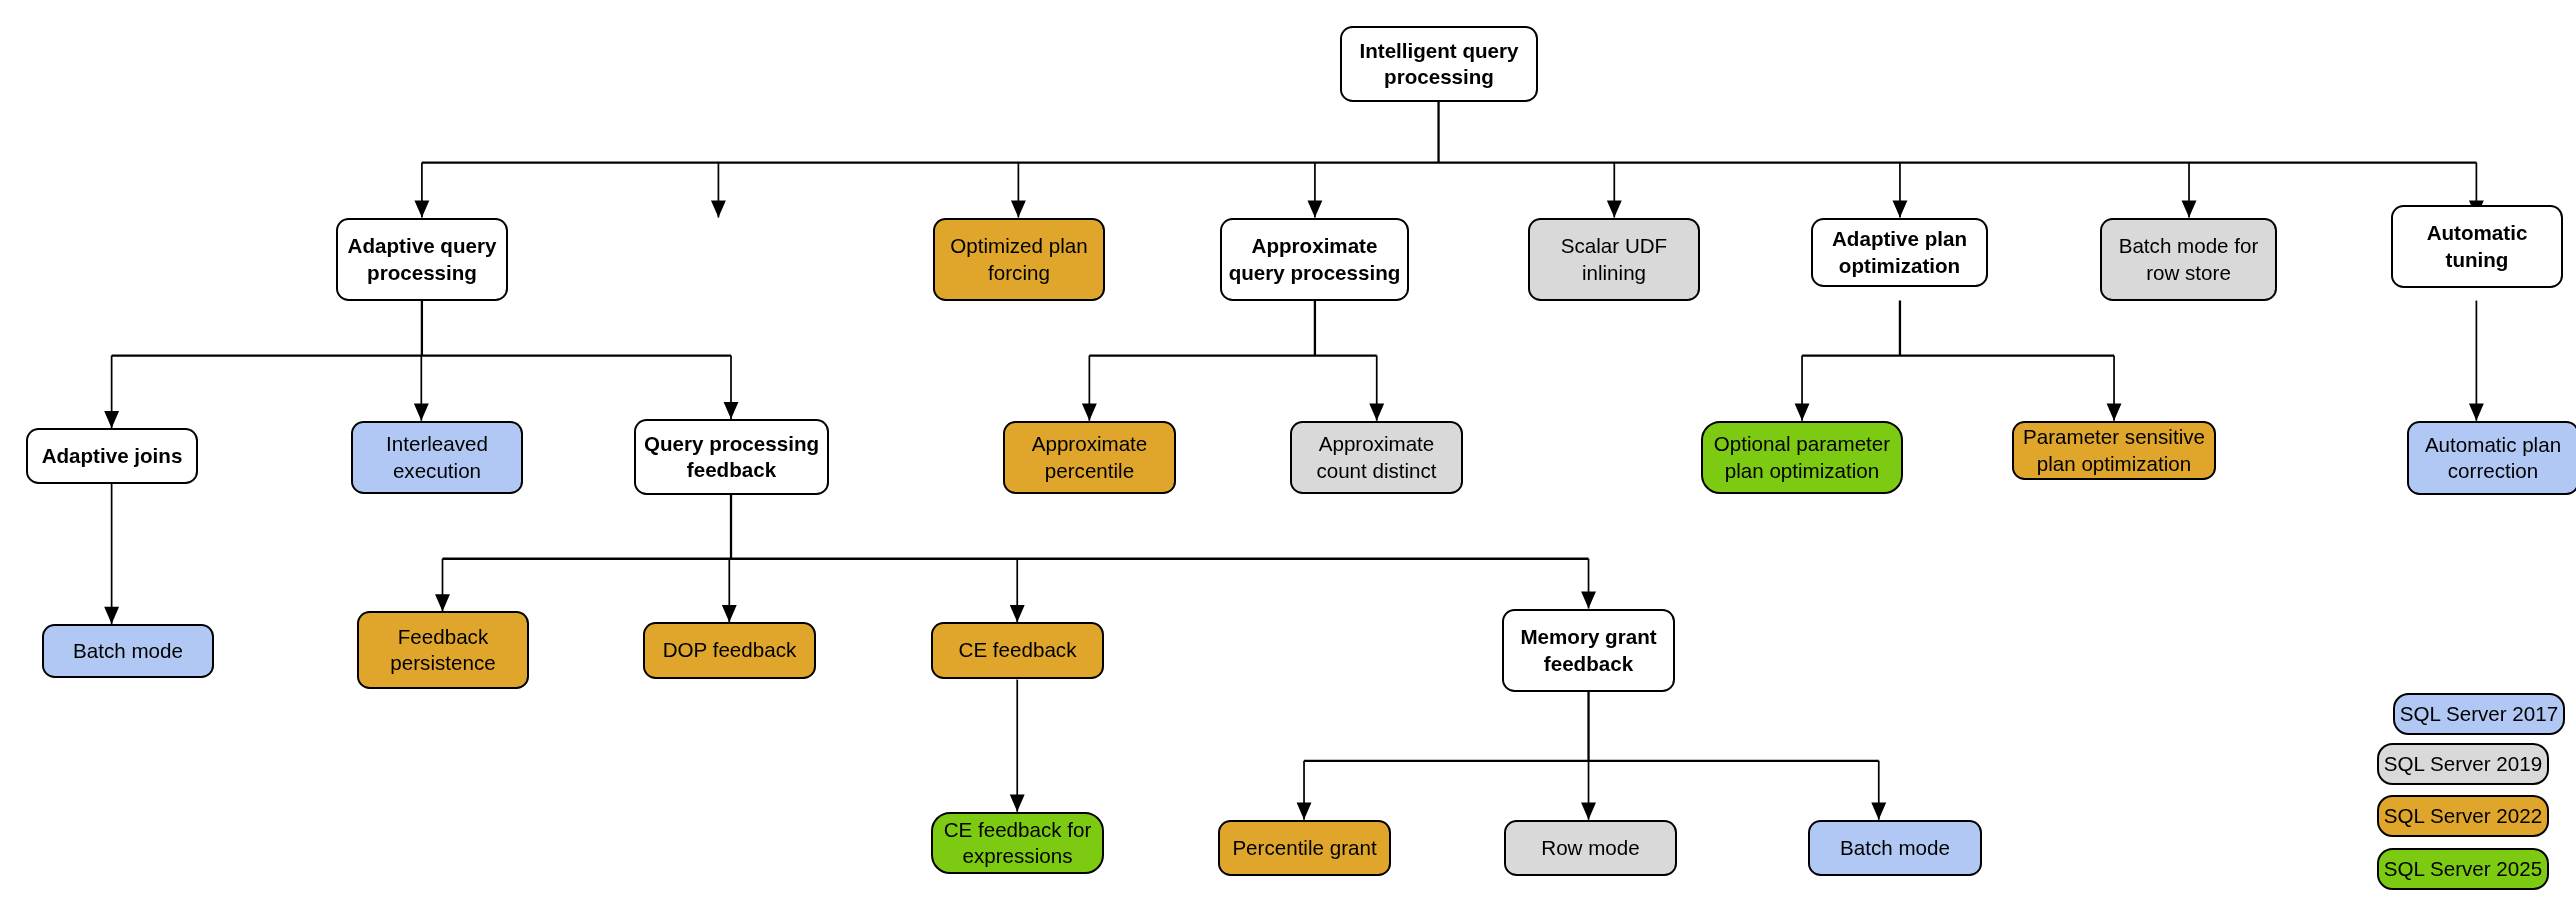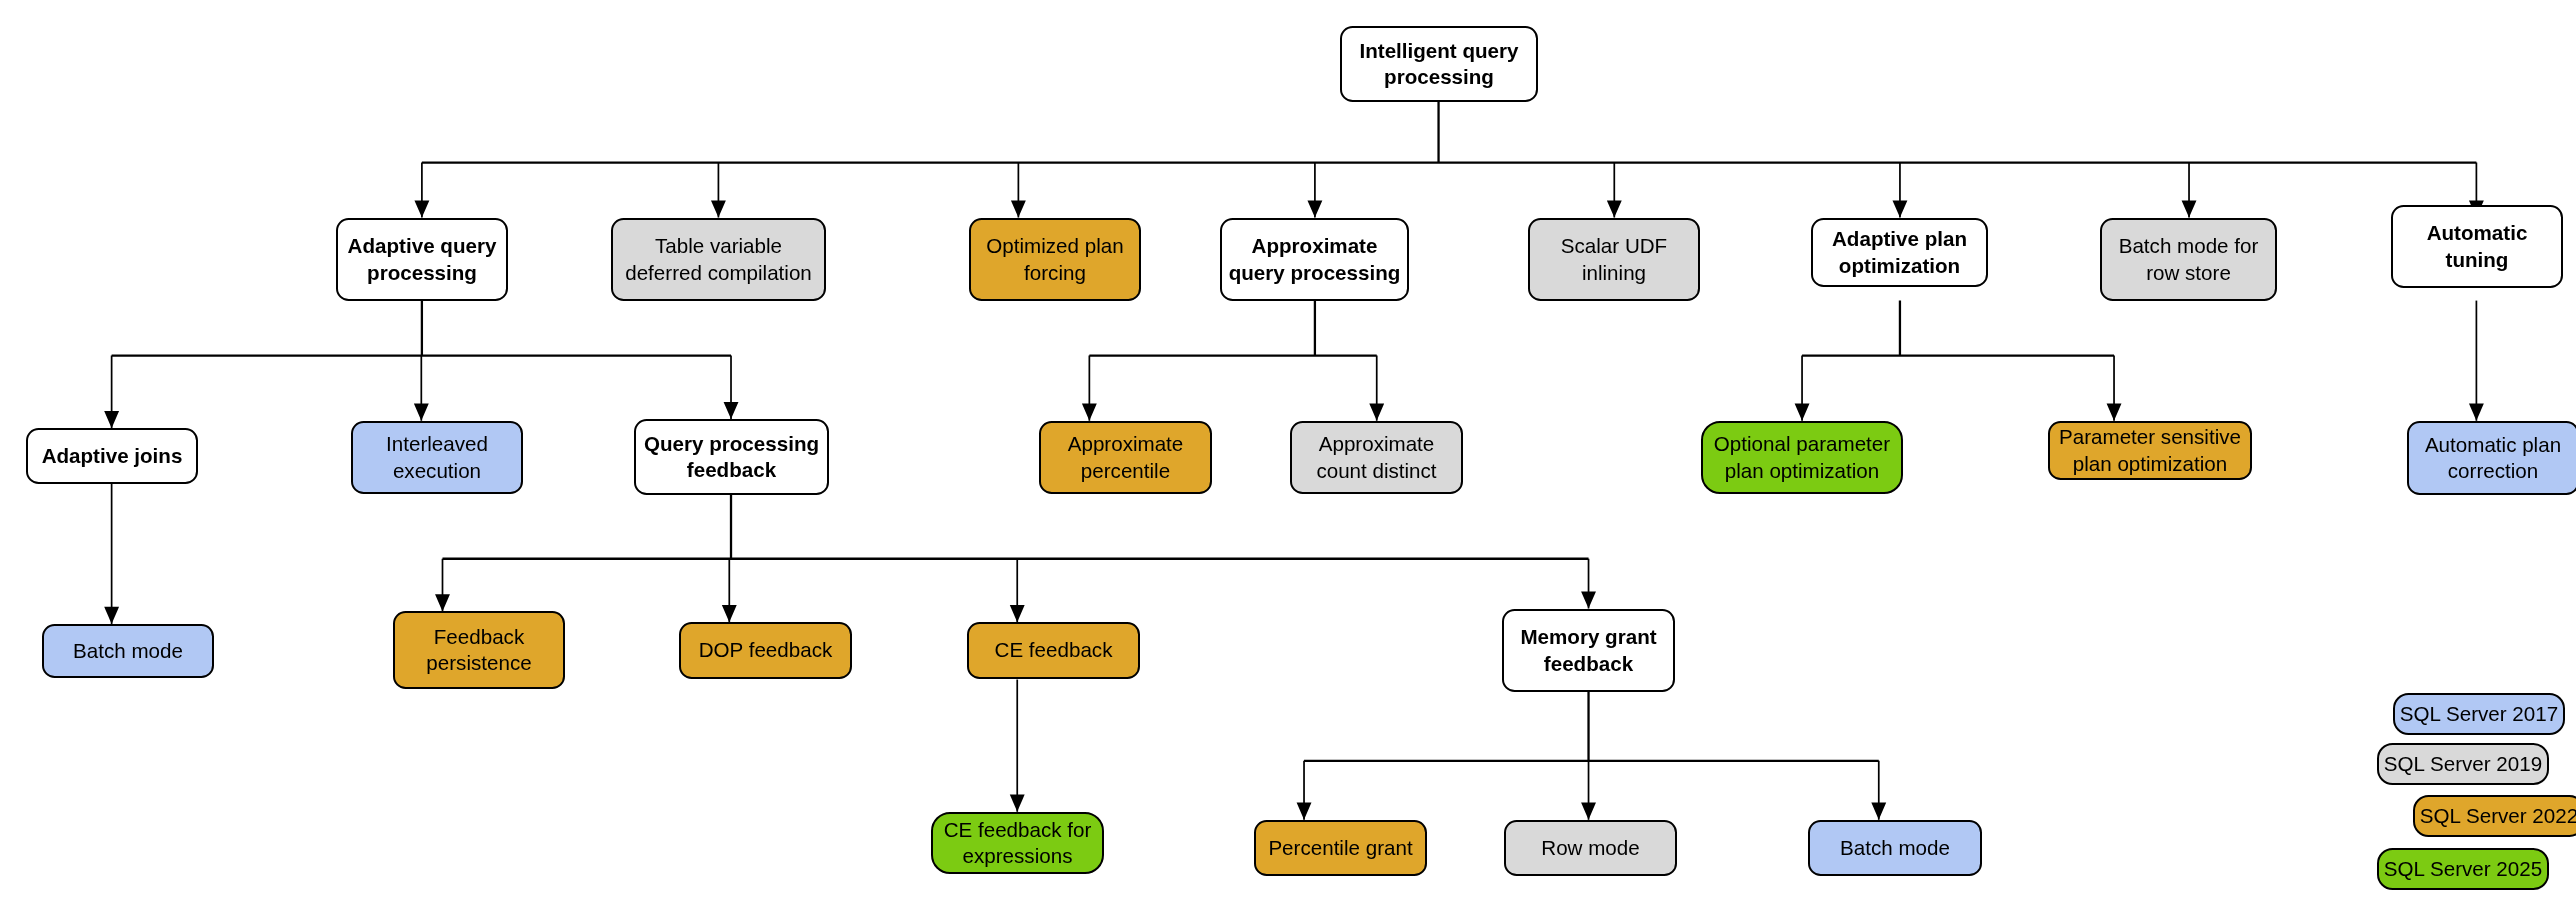--- a/index.html
+++ b/index.html
@@ -25,21 +25,21 @@
     background:var(--category-fill,#fff);
     display:flex;align-items:center;justify-content:center;
     text-align:center;
     font-size:20.6px;line-height:1.27;
     white-space:pre-line;
     padding:1.1px 3.4px;
   }
   .cat{font-weight:700;}
   .v2017{background:var(--sql-server-2017,#B1C8F4);margin-left:16px;}
   .v2019{background:var(--sql-server-2019,#D9D9D9);}
-  .v2022{background:var(--sql-server-2022,#DFA62B);margin-left:36px;}
+  .v2022{background:var(--sql-server-2022,#DFA62B);}
   .v2025{background:var(--sql-server-2025,#7CCB12);border-radius:19px;}
   .legend-item{
     position:absolute;left:2377px;width:172px;height:42px;
     box-sizing:border-box;
     border:2px solid var(--border-and-lines,#000);
     border-radius:15.5px;
     display:flex;align-items:center;justify-content:center;
     font-size:20.6px;
   }
 </style>
@@ -91,22 +91,20 @@
       <path class="drop" d="M2278 1329 V1432 M2775 1329 V1432 M3282 1329 V1432"></path>
       <path class="arrows" d="M2265 1402 h26 l-13 30 z M2762 1402 h26 l-13 30 z M3269 1402 h26 l-13 30 z"></path>
     </g>
   </svg>
 
   <div class="node cat" style="left:1340px;top:26px;width:198px;height:76px">Intelligent query
 processing</div>
 
   <div class="node cat" style="left:336px;top:218px;width:172px;height:83px">Adaptive query
 processing</div>
-  <div class="node v2019" style="left:611px;top:218px;width:215px;height:83px">Table variable
-deferred compilation</div>
   <div class="node v2022" style="left:933px;top:218px;width:172px;height:83px">Optimized plan
 forcing</div>
   <div class="node cat" style="left:1220px;top:218px;width:189px;height:83px">Approximate
 query processing</div>
   <div class="node v2019" style="left:1528px;top:218px;width:172px;height:83px">Scalar UDF
 inlining</div>
   <div class="node cat" style="left:1811px;top:218px;width:177px;height:69px">Adaptive plan
 optimization</div>
   <div class="node v2019" style="left:2100px;top:218px;width:177px;height:83px">Batch mode for
 row store</div>

